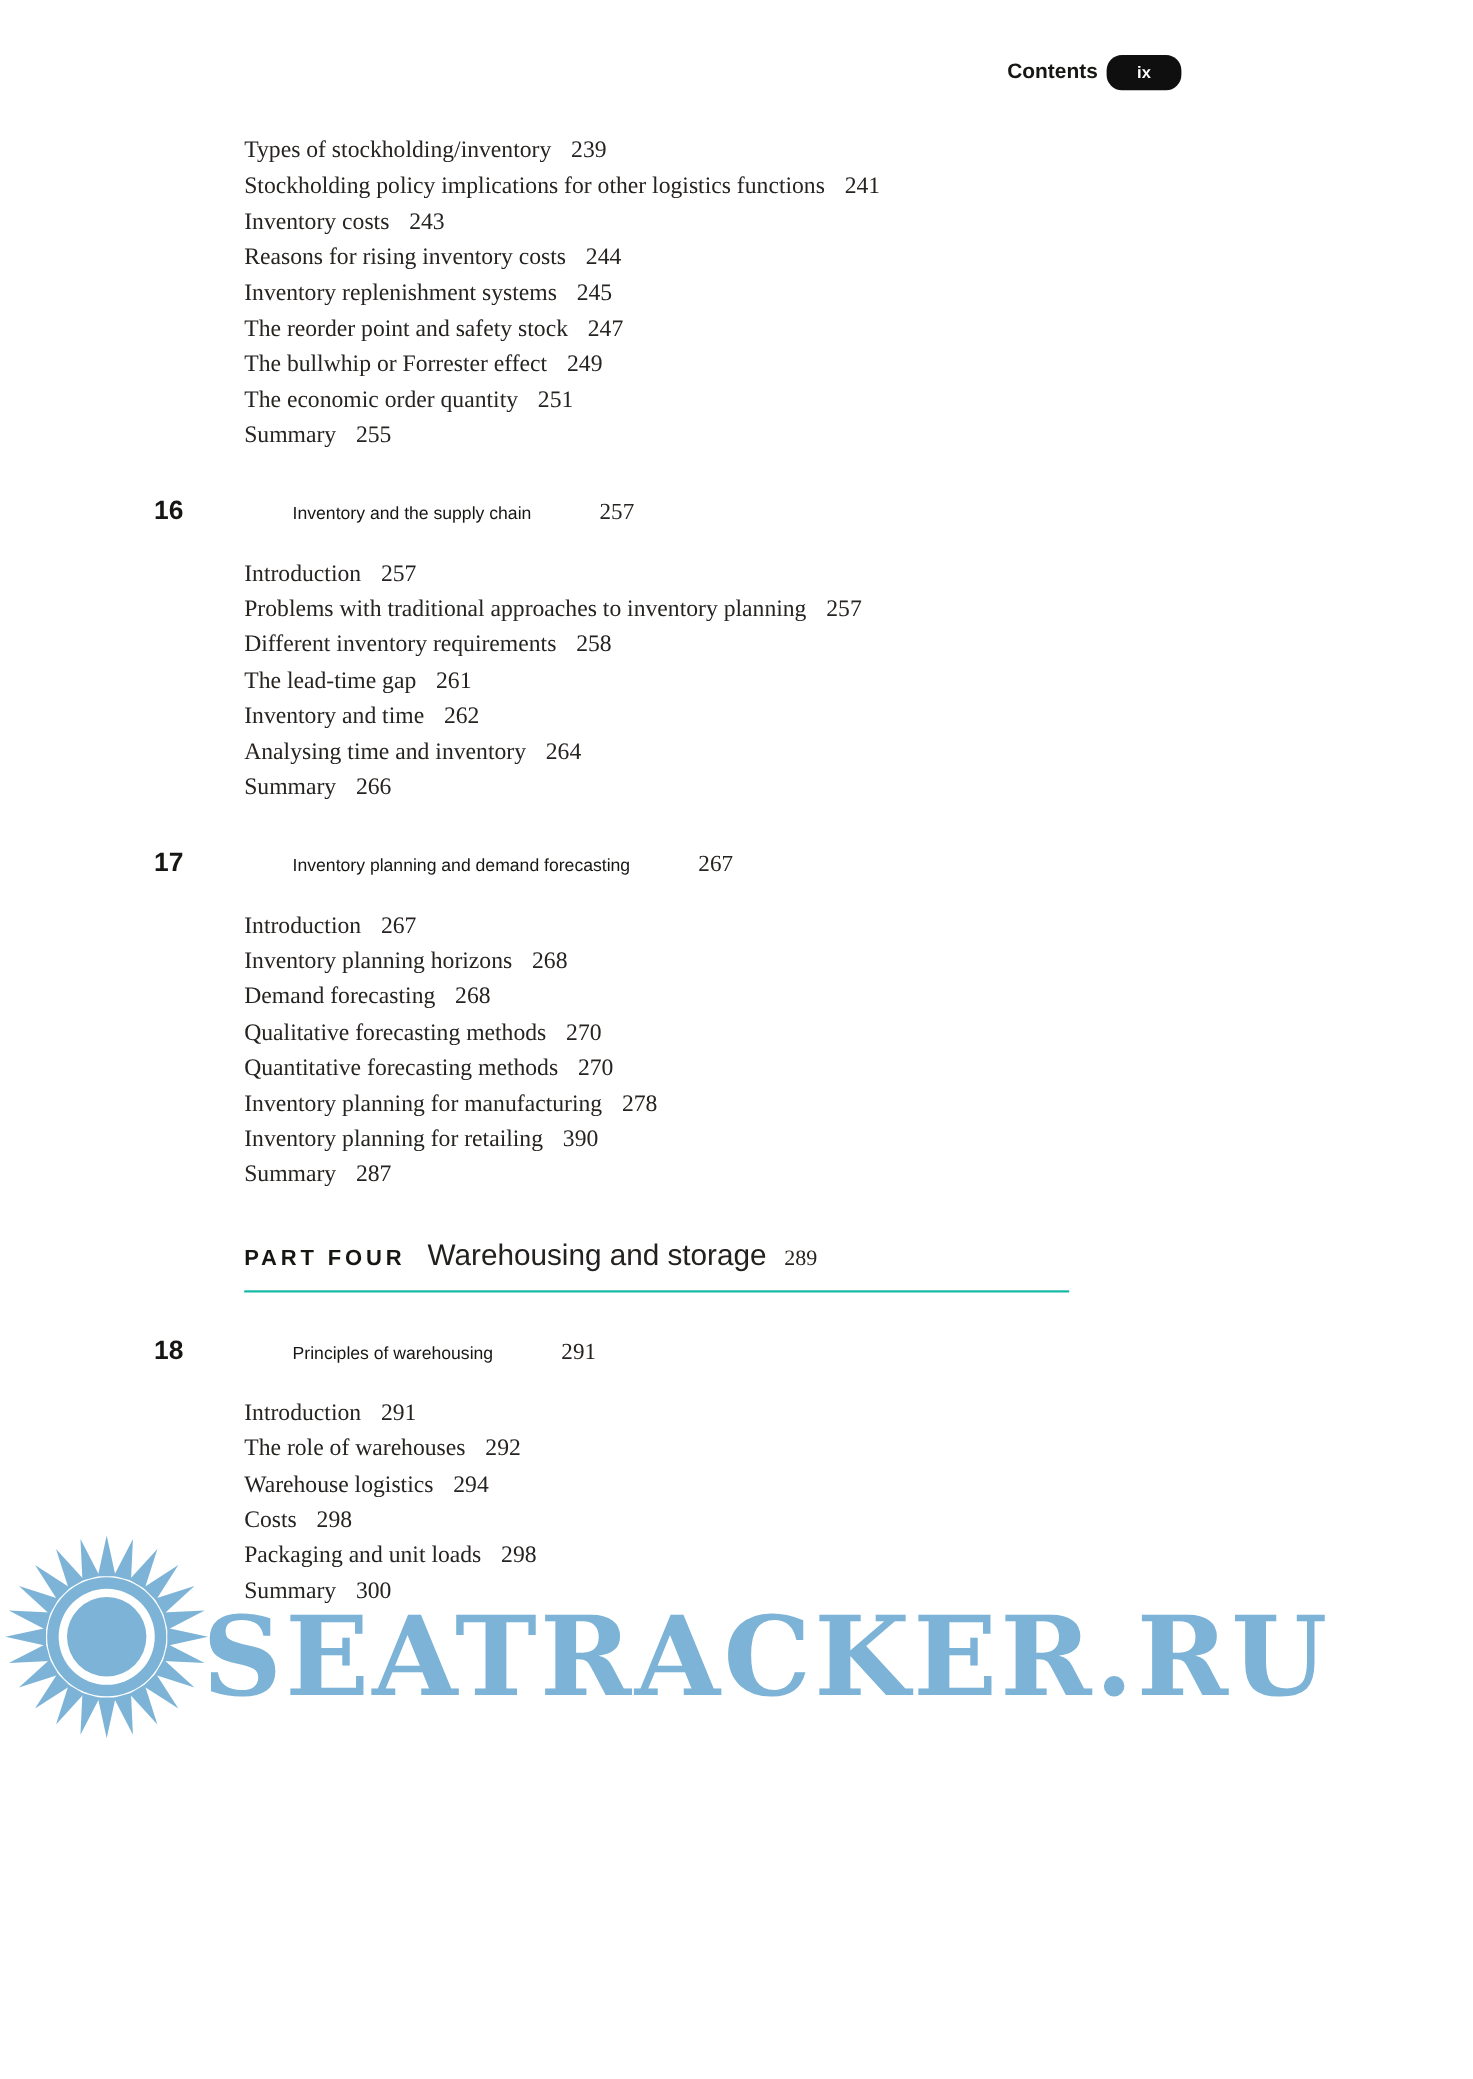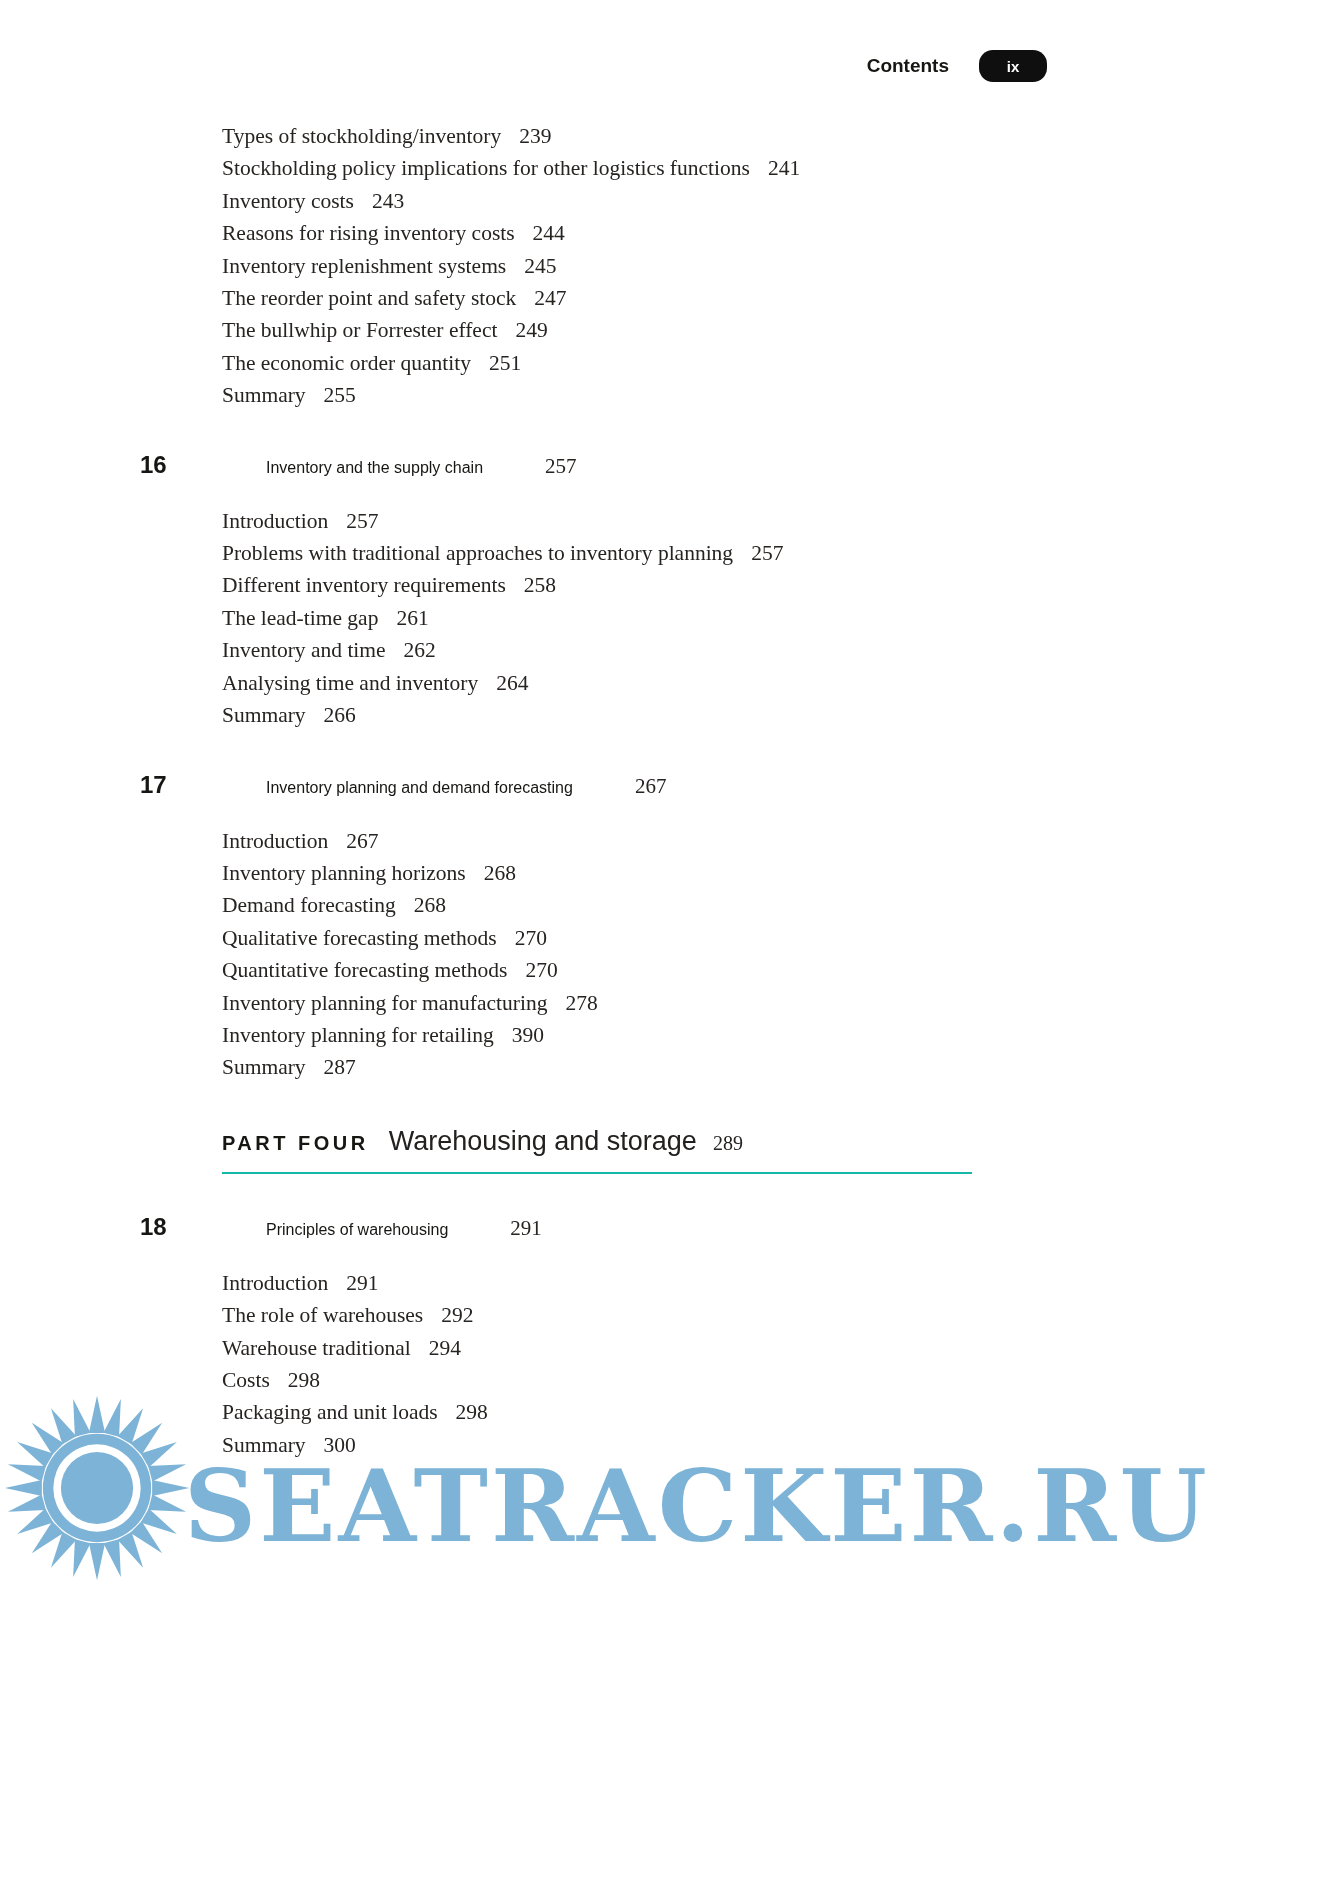--- a/index.html
+++ b/index.html
@@ -11,24 +11,24 @@
     background: #ffffff;
     font-family: "Liberation Serif", "DejaVu Serif", serif;
     color: #262321;
     overflow: hidden;
   }
 
   
   .header {
     position: absolute;
     top: 50px;
-    right: 292px;
+    right: 265px;
     display: flex;
     align-items: center;
-    gap: 30px;
+    gap: 8px;
   }
   .header-label {
     font-family: "Liberation Sans", sans-serif;
     font-weight: 700;
     font-size: 19px;
     color: #161613;
   }
   .page-badge {
     min-width: 68px;
     height: 27px;
@@ -211,21 +211,21 @@
     </div>
 
     <div class="chapter-head">
       <span class="ch-num">18</span>
       <span class="ch-title">Principles of warehousing</span>
       <span class="ch-page">291</span>
     </div>
     <ul class="toc-list">
       <li class="toc-item"><span class="lbl">Introduction</span><span class="pg">291</span></li>
       <li class="toc-item"><span class="lbl">The role of warehouses</span><span class="pg">292</span></li>
-      <li class="toc-item"><span class="lbl">Warehouse traditional</span><span class="pg">294</span></li>
+      <li class="toc-item"><span class="lbl">Warehouse logistics</span><span class="pg">294</span></li>
       <li class="toc-item"><span class="lbl">Costs</span><span class="pg">298</span></li>
       <li class="toc-item"><span class="lbl">Packaging and unit loads</span><span class="pg">298</span></li>
       <li class="toc-item"><span class="lbl">Summary</span><span class="pg">300</span></li>
     </ul>
 
   </div>
 
   <div class="watermark">
     <svg class="wm-logo" viewBox="-100 -100 200 200" xmlns="http://www.w3.org/2000/svg" aria-hidden="true">
       <g fill="#7cb3d6">

